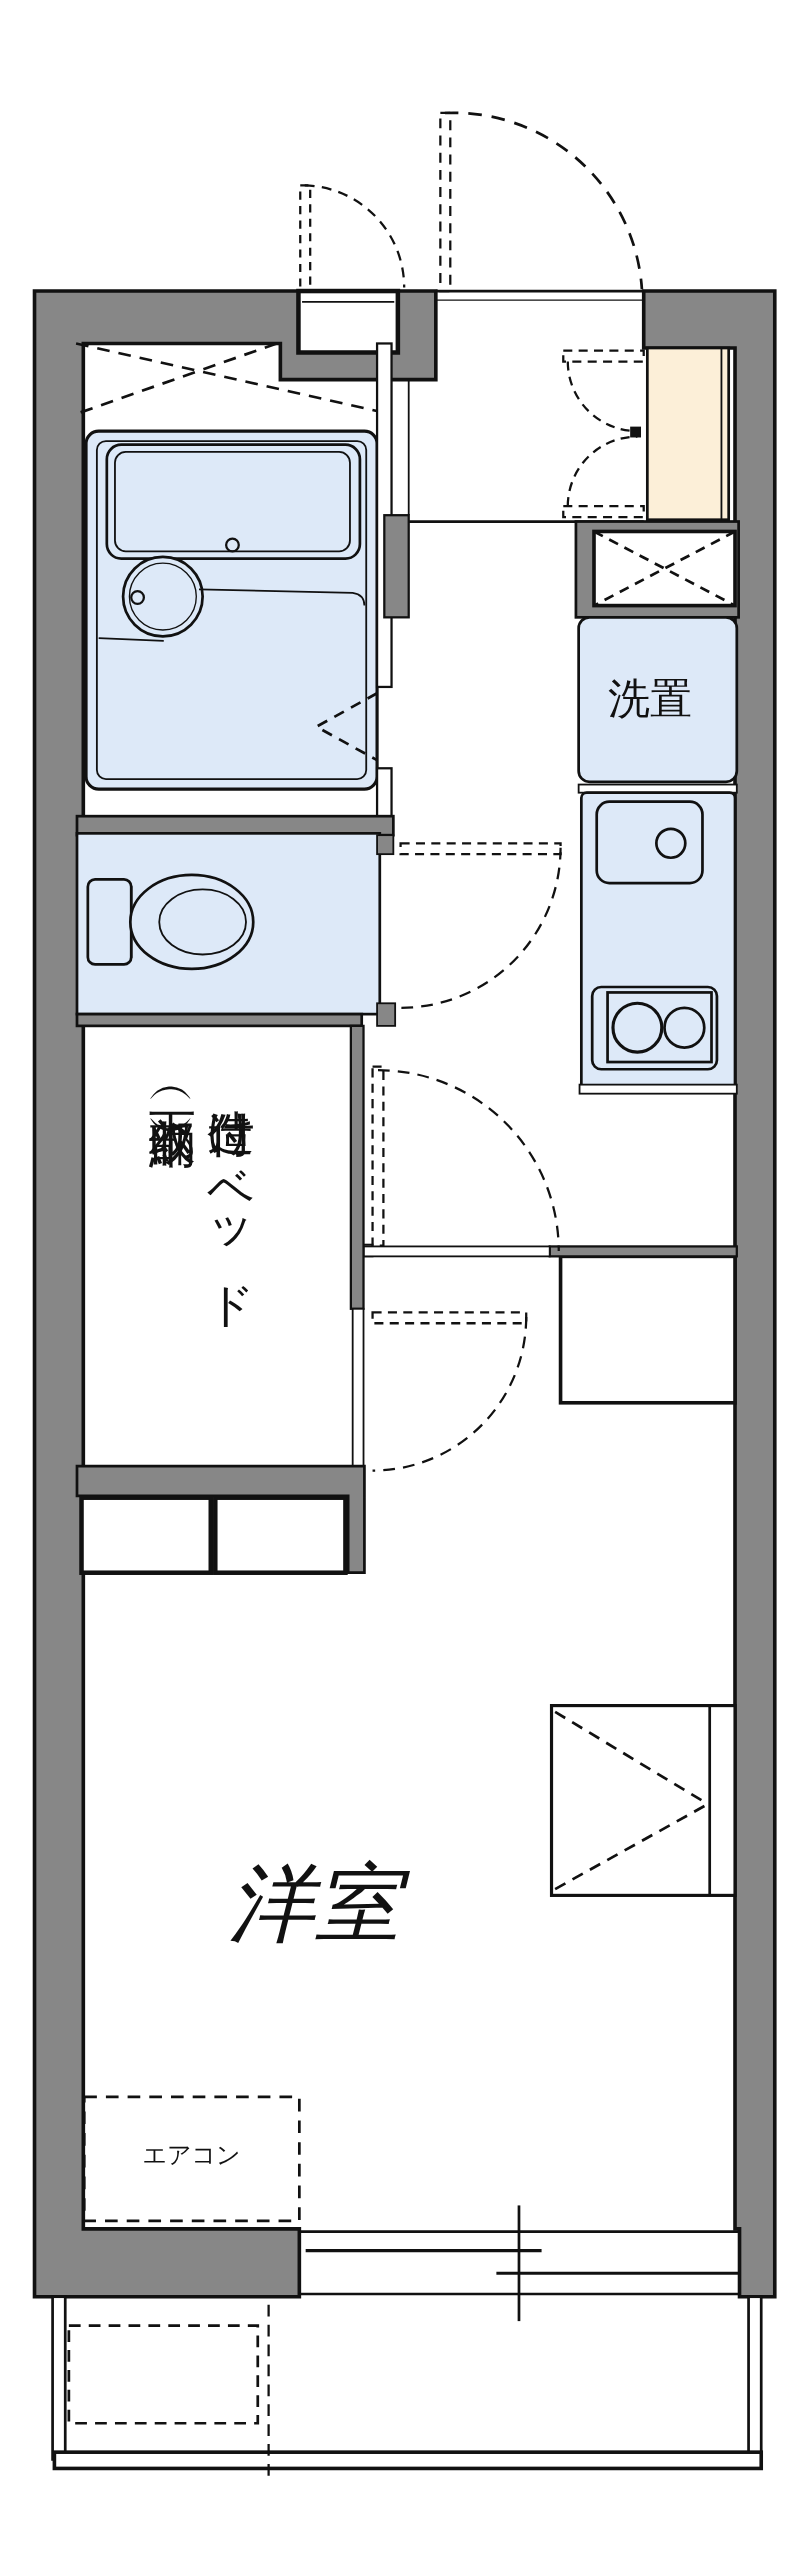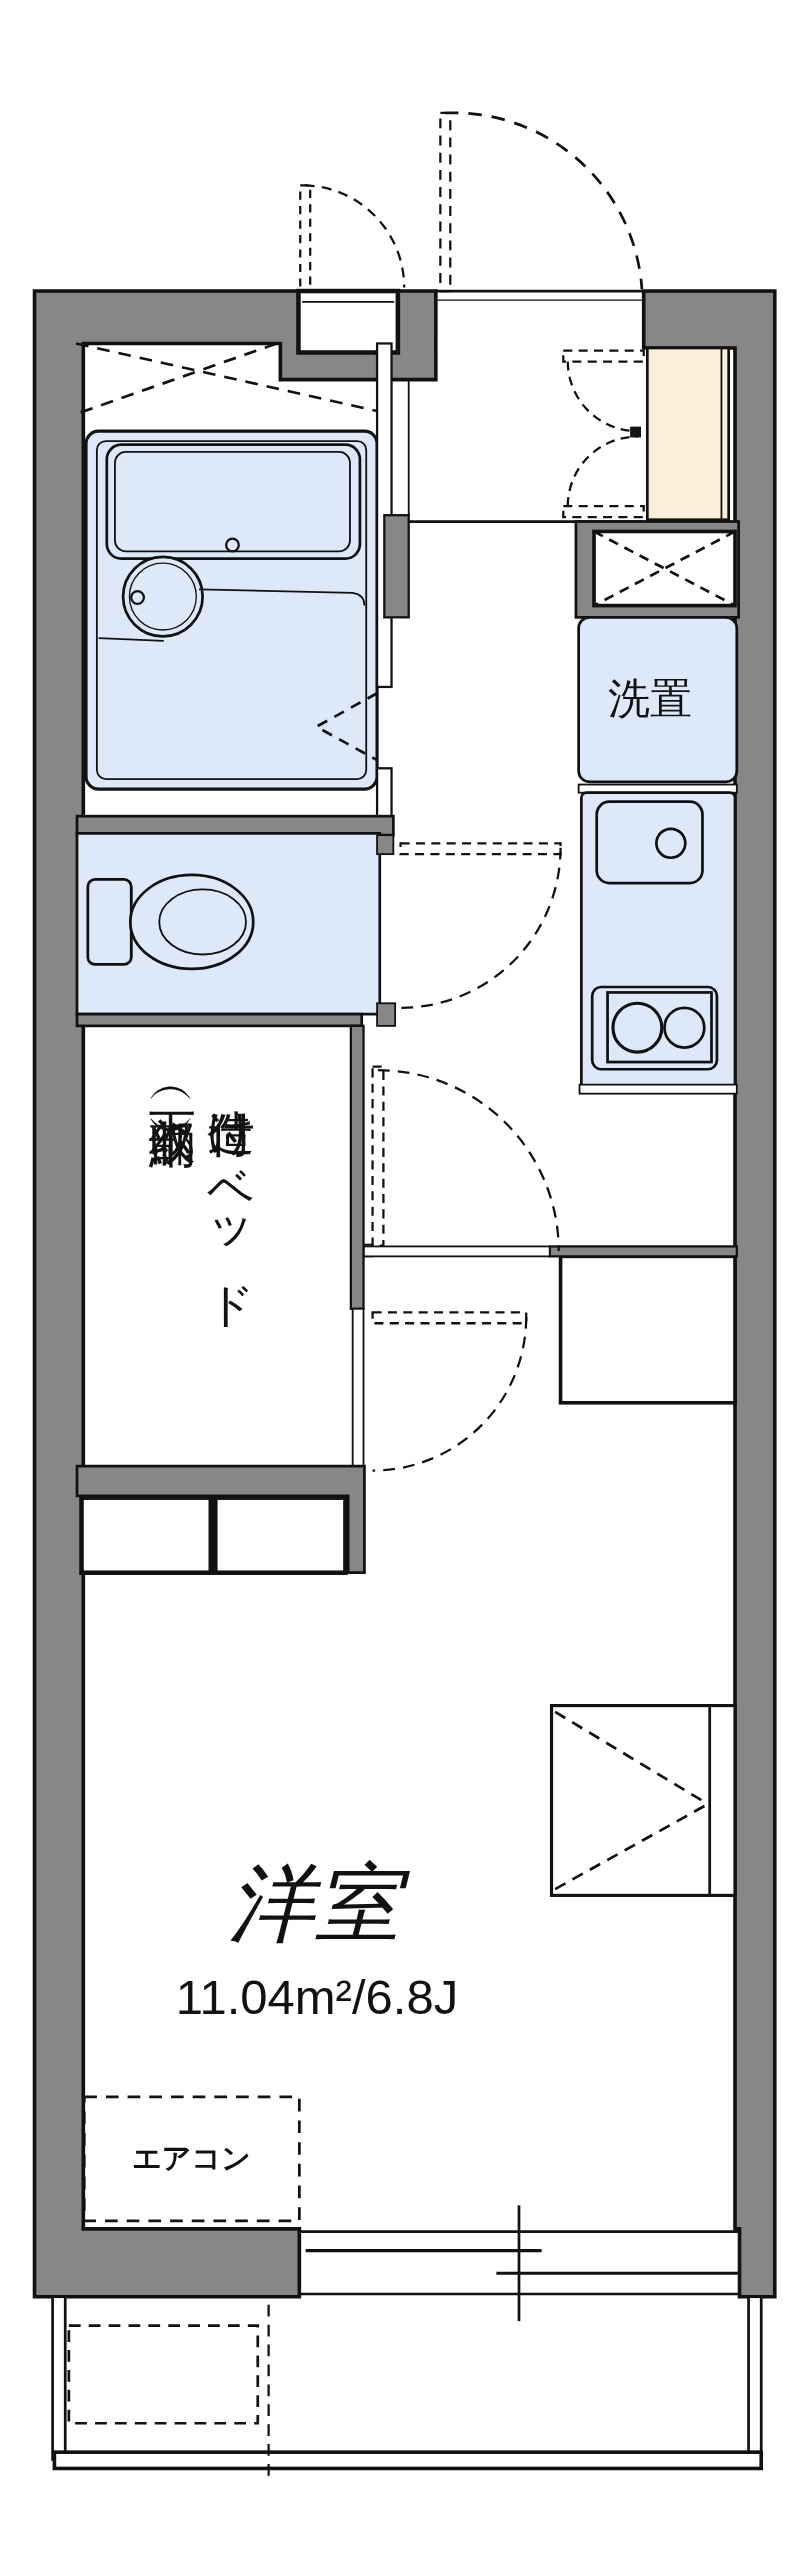--- a/index.html
+++ b/index.html
@@ -16,21 +16,21 @@
     writing-mode:vertical-rl;
     text-orientation:mixed;
     font-size:47px;
     line-height:1.25;
     letter-spacing:3.6px;
     color:#111;
   }
   #label-room-name{left:179px;top:1846px;width:271px;text-align:center;font-size:86px;font-weight:400;font-style:italic;}
   #label-room-area{left:127px;top:1969px;width:380px;text-align:center;font-size:49px;}
   #label-washer{left:578px;top:671px;width:144px;text-align:center;font-size:42px;}
-  #label-aircon{left:93px;top:2139px;width:197px;text-align:center;font-size:29px;font-weight:bold;}
+  #label-aircon{left:93px;top:2139px;width:197px;text-align:center;font-size:24px;}
   #label-bed{left:143px;top:1072px;height:362px;}
 </style>
 </head>
 <body>
 
 <div id="stage">
 
 <svg id="plan-svg" width="812" height="2576" viewBox="0 0 898 2850">
 
   <g stroke="var(--line)" fill="var(--wall)">
@@ -179,17 +179,16 @@
 
   <div class="lbl" id="label-washer">洗置</div>
 
   <div class="lbl-vert lbl" id="label-bed">
     <div>造付けベッド</div>
     <div>（下部収納）</div>
   </div>
 
   <div class="lbl" id="label-room-name">洋室</div>
 
-  <div class="lbl" id="label-room-area">11.04m²/6.8J</div>
 
   <div class="lbl" id="label-aircon">エアコン</div>
 </div>
 
 
 </body></html>

